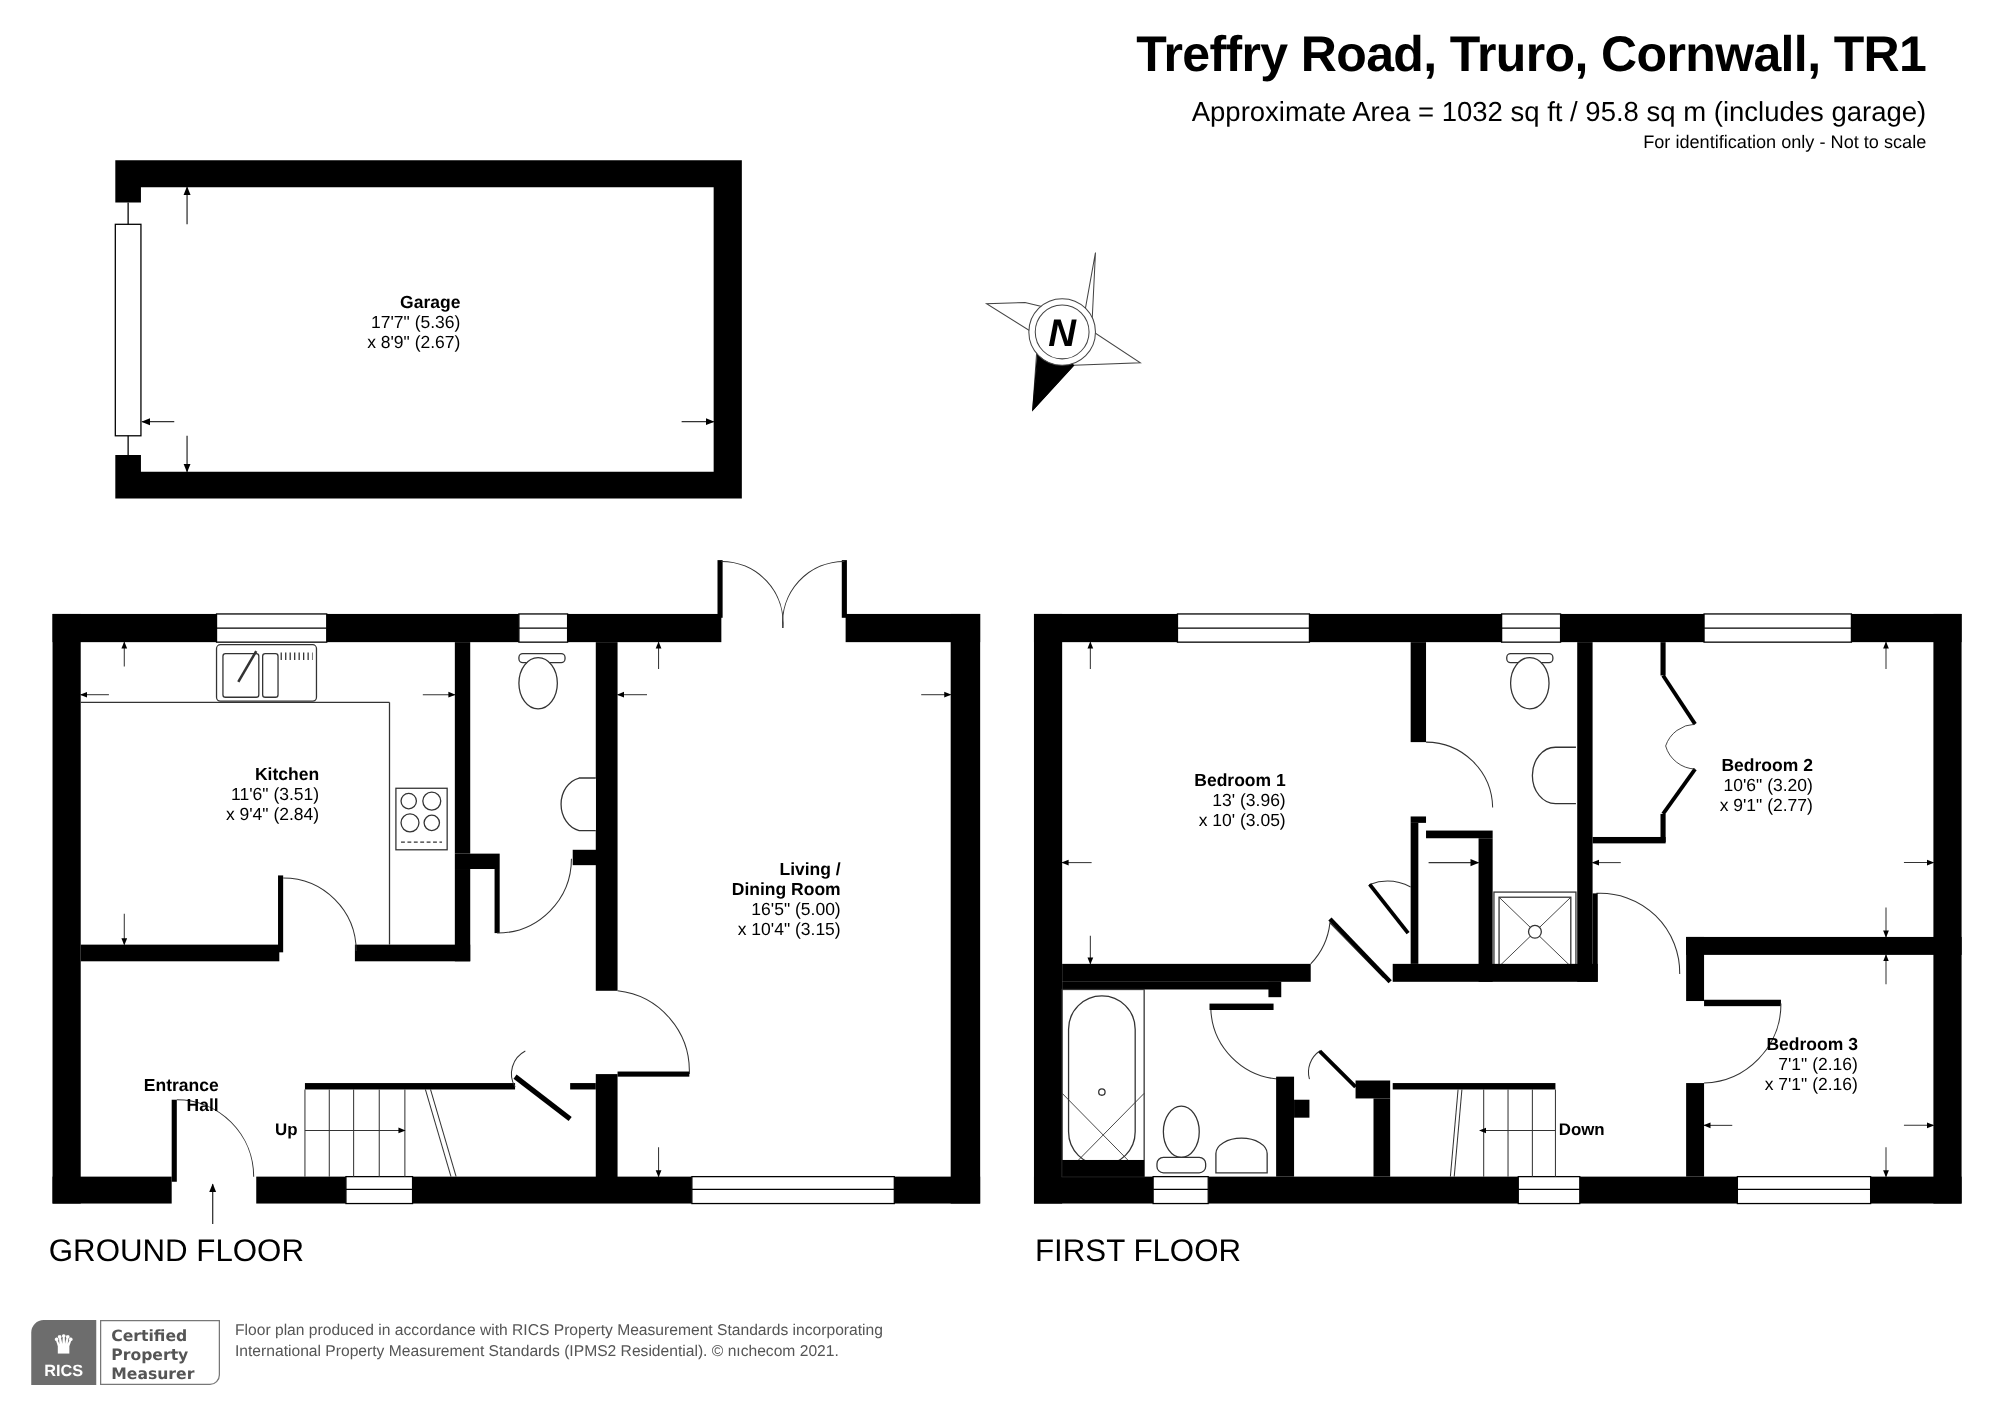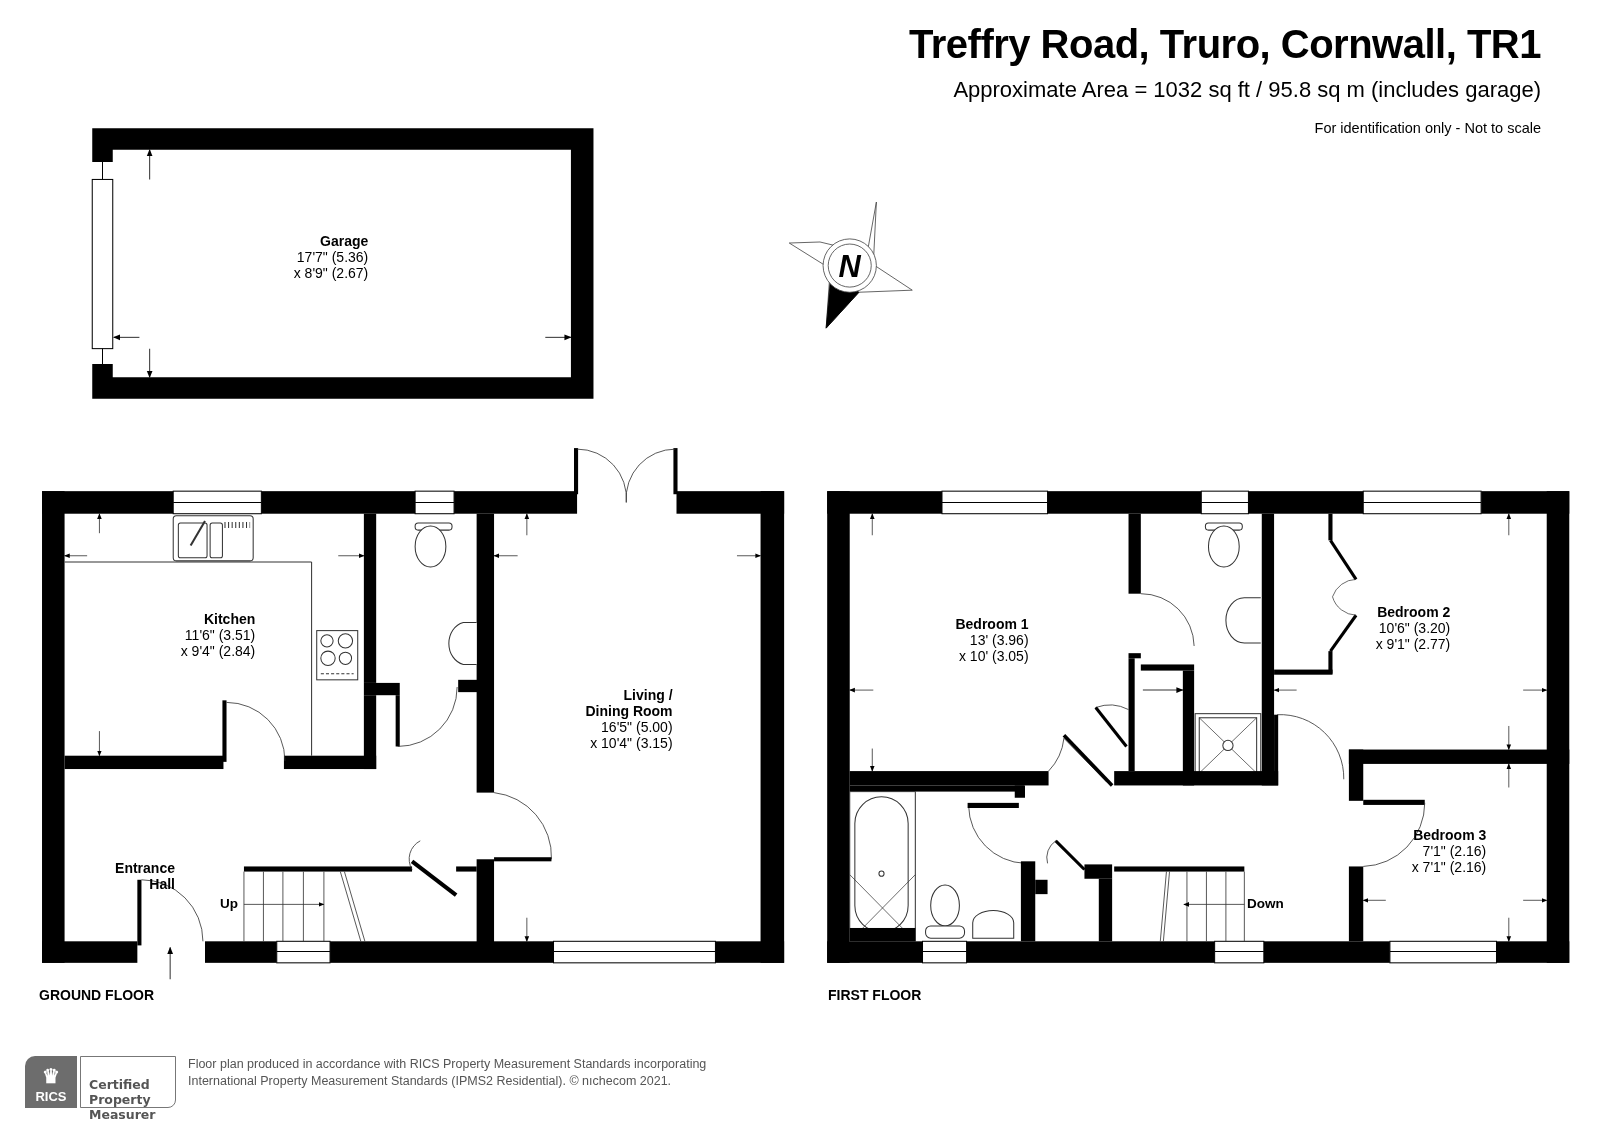--- a/index.html
+++ b/index.html
@@ -1,28 +1,28 @@
 <!DOCTYPE html>
 <html><head>
 <meta charset="utf-8">
 <style>
   html,body{margin:0;padding:0;background:#fff;}
   body{width:1599px;height:1131px;overflow:hidden;position:relative;font-family:"Liberation Sans",sans-serif;color:#000;}
   #plan{position:absolute;left:0;top:0;width:1599px;height:1131px;}
   .title{position:absolute;right:58px;top:22px;font-weight:bold;font-size:40px;letter-spacing:-0.5px;white-space:nowrap;margin-left:24px;}
   .subtitle{position:absolute;right:58px;top:77px;font-size:22px;white-space:nowrap;}
-  .note{position:absolute;right:58px;top:120px;font-size:14.5px;white-space:nowrap;text-align:right;}
-  .floor-label{position:absolute;font-weight:bold;font-size:14px;white-space:nowrap;}
+  .note{position:absolute;right:58px;top:106px;font-size:14.5px;white-space:nowrap;text-align:right;}
+  .floor-label{position:absolute;font-weight:normal;font-size:25px;white-space:nowrap;}
   .room{position:absolute;text-align:right;font-size:14px;line-height:16px;transform:translateX(-50%);white-space:nowrap;}
   .room .rn{font-weight:bold;}
   .stair-lbl{position:absolute;font-weight:bold;font-size:13.5px;}
   .footer{position:absolute;left:25px;top:1056px;height:52px;display:flex;align-items:stretch;}
   .rics-logo{width:52px;background:#6d6d6d;color:#fff;border-radius:10px 0 0 0;display:flex;flex-direction:column;align-items:center;justify-content:flex-end;padding-bottom:4px;font-weight:bold;font-size:13px;}
   .rics-logo .lion{font-size:20px;line-height:22px;margin-bottom:2px;}
-  .cert{border:1.5px solid #777;border-radius:0 0 8px 0;margin-left:3px;padding:20px 8px;font-family:"DejaVu Sans",sans-serif;font-size:12.5px;line-height:15px;color:#555;font-weight:bold;width:78px;}
+  .cert{border:1.5px solid #777;border-radius:0 0 8px 0;margin-left:3px;padding:4px 8px;font-family:"DejaVu Sans",sans-serif;font-size:12.5px;line-height:15px;color:#555;font-weight:bold;width:78px;}
   .footer-text{margin-left:12px;font-size:12.5px;line-height:16.5px;color:#555;}
 </style>
 </head>
 <body>
 
 <svg id="plan" viewBox="0 0 1560 1103" preserveAspectRatio="none" xmlns="http://www.w3.org/2000/svg">
   <defs>
     <marker id="ah" viewBox="0 0 10 10" refX="9" refY="5" markerWidth="7" markerHeight="7" orient="auto-start-reverse">
       <path d="M0,1 L10,5 L0,9 z" fill="#000"></path>
     </marker>

